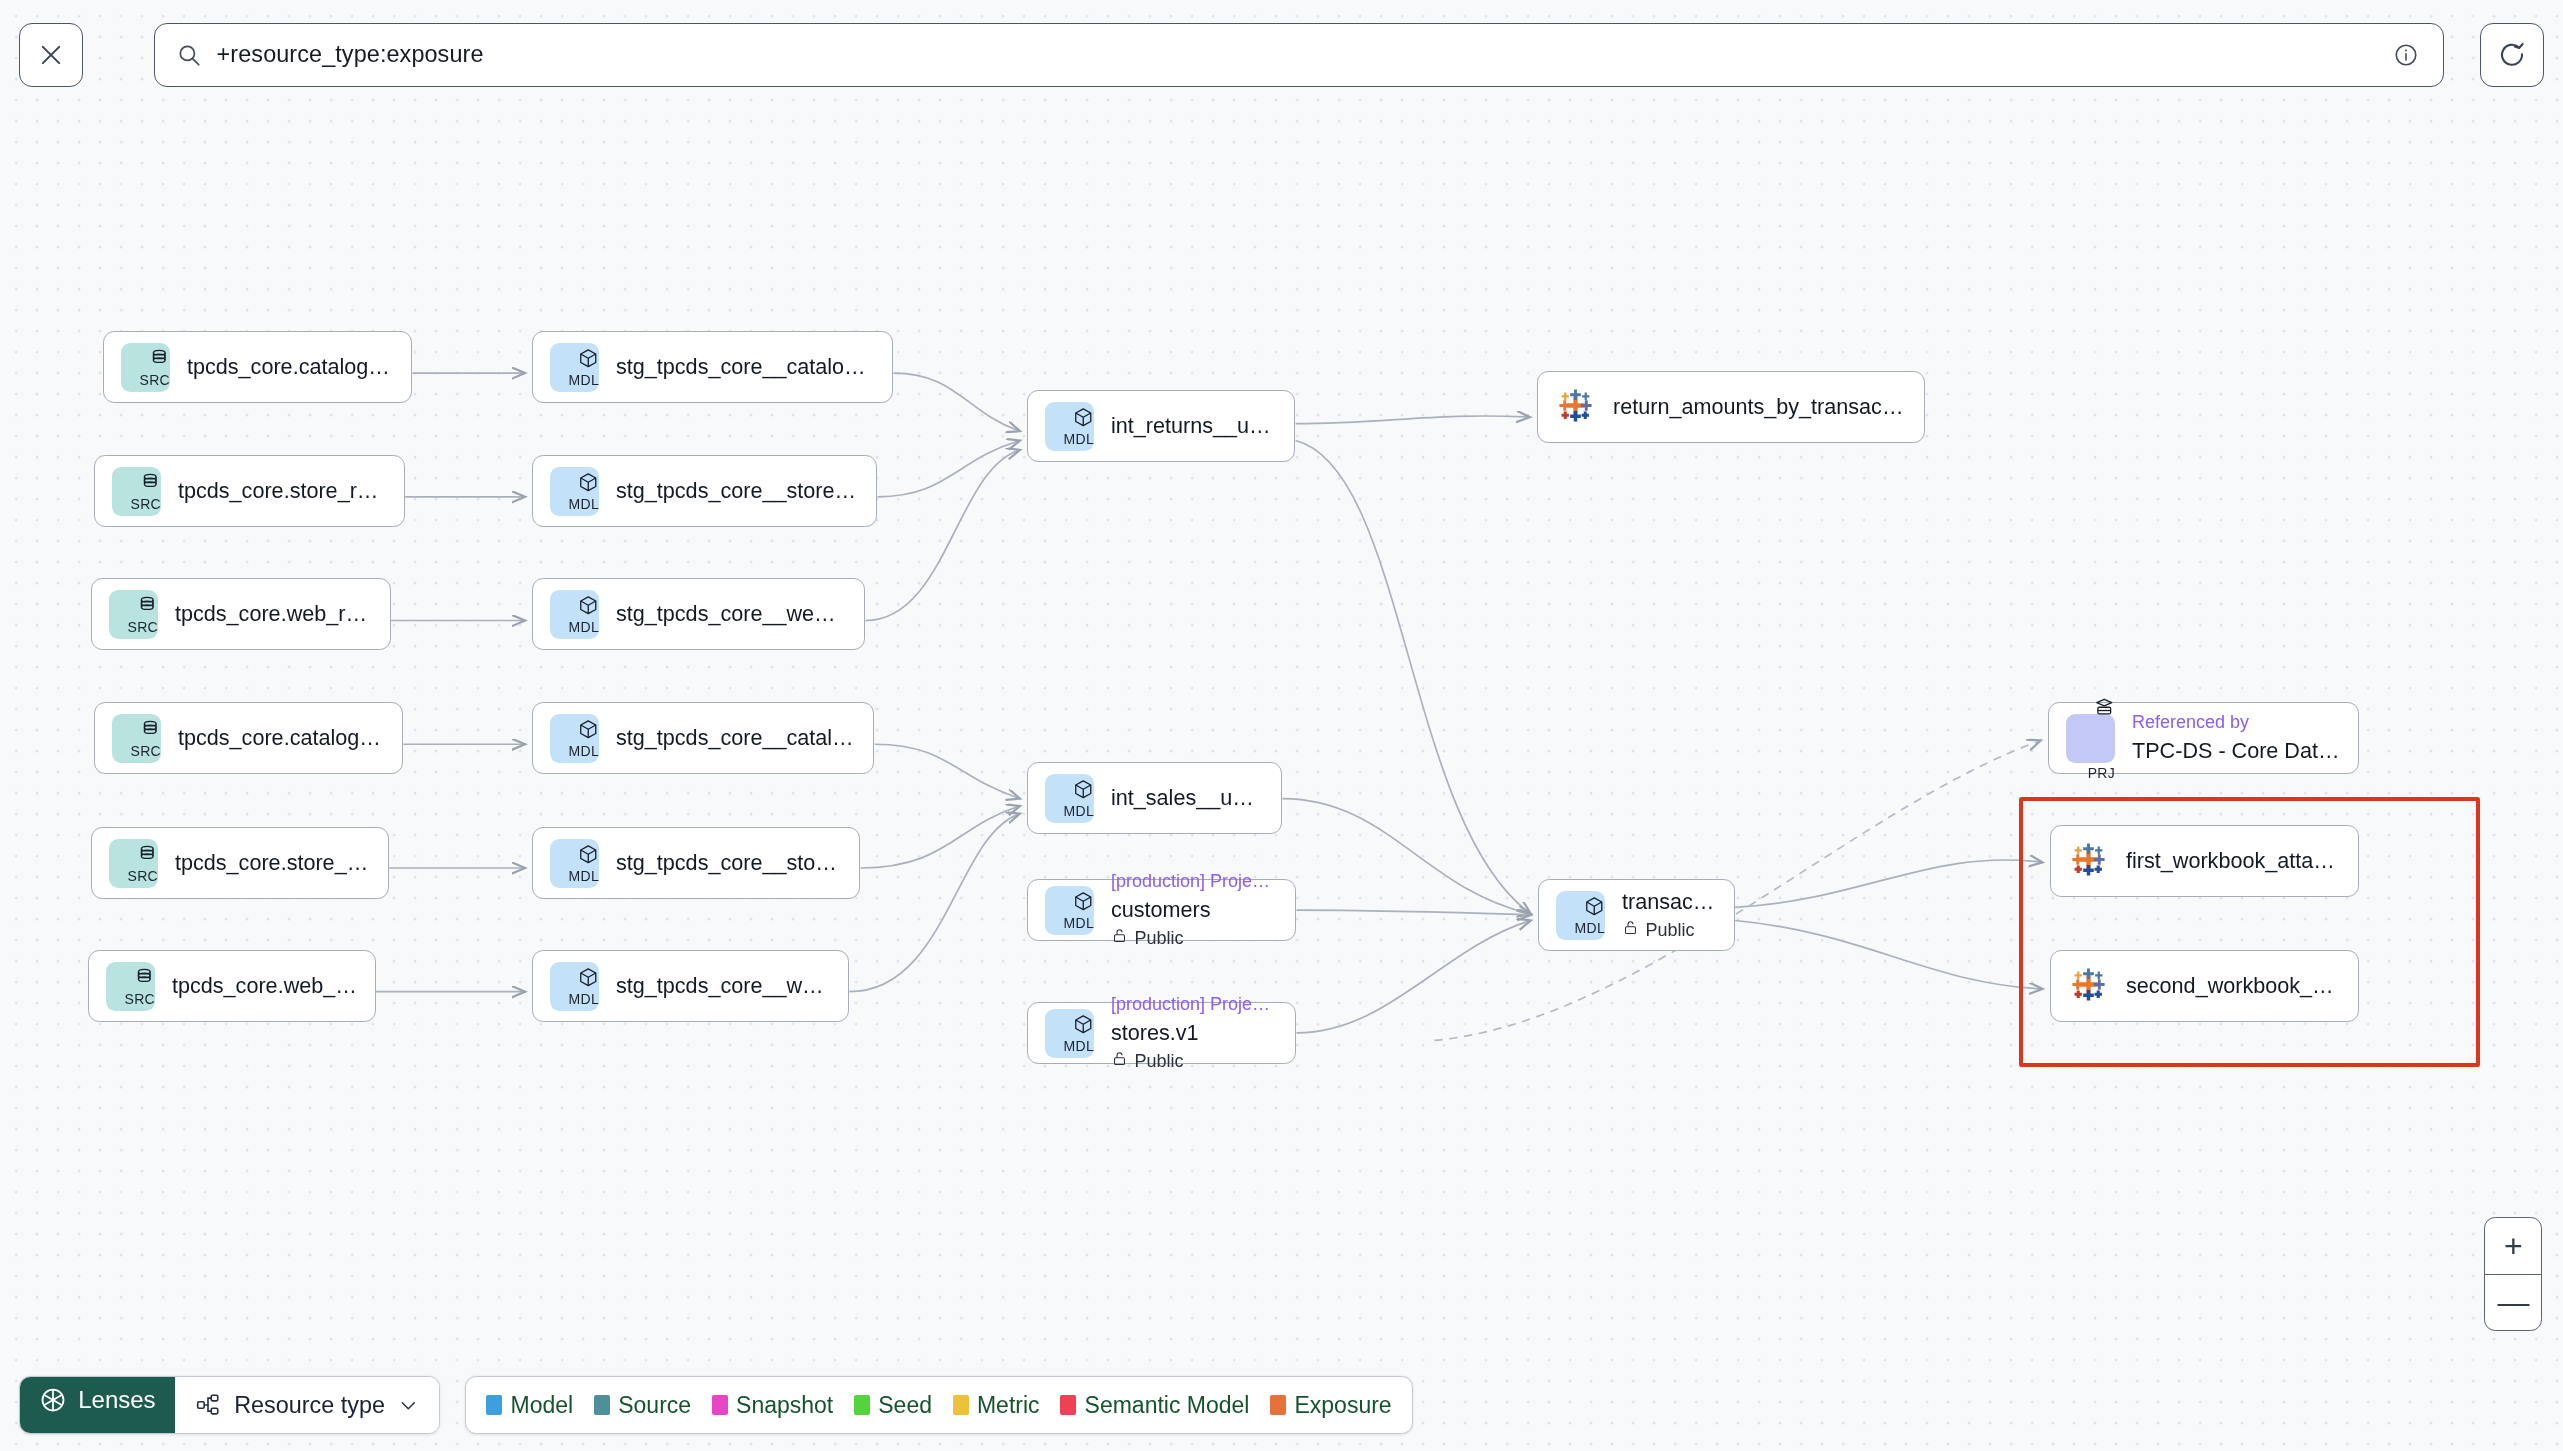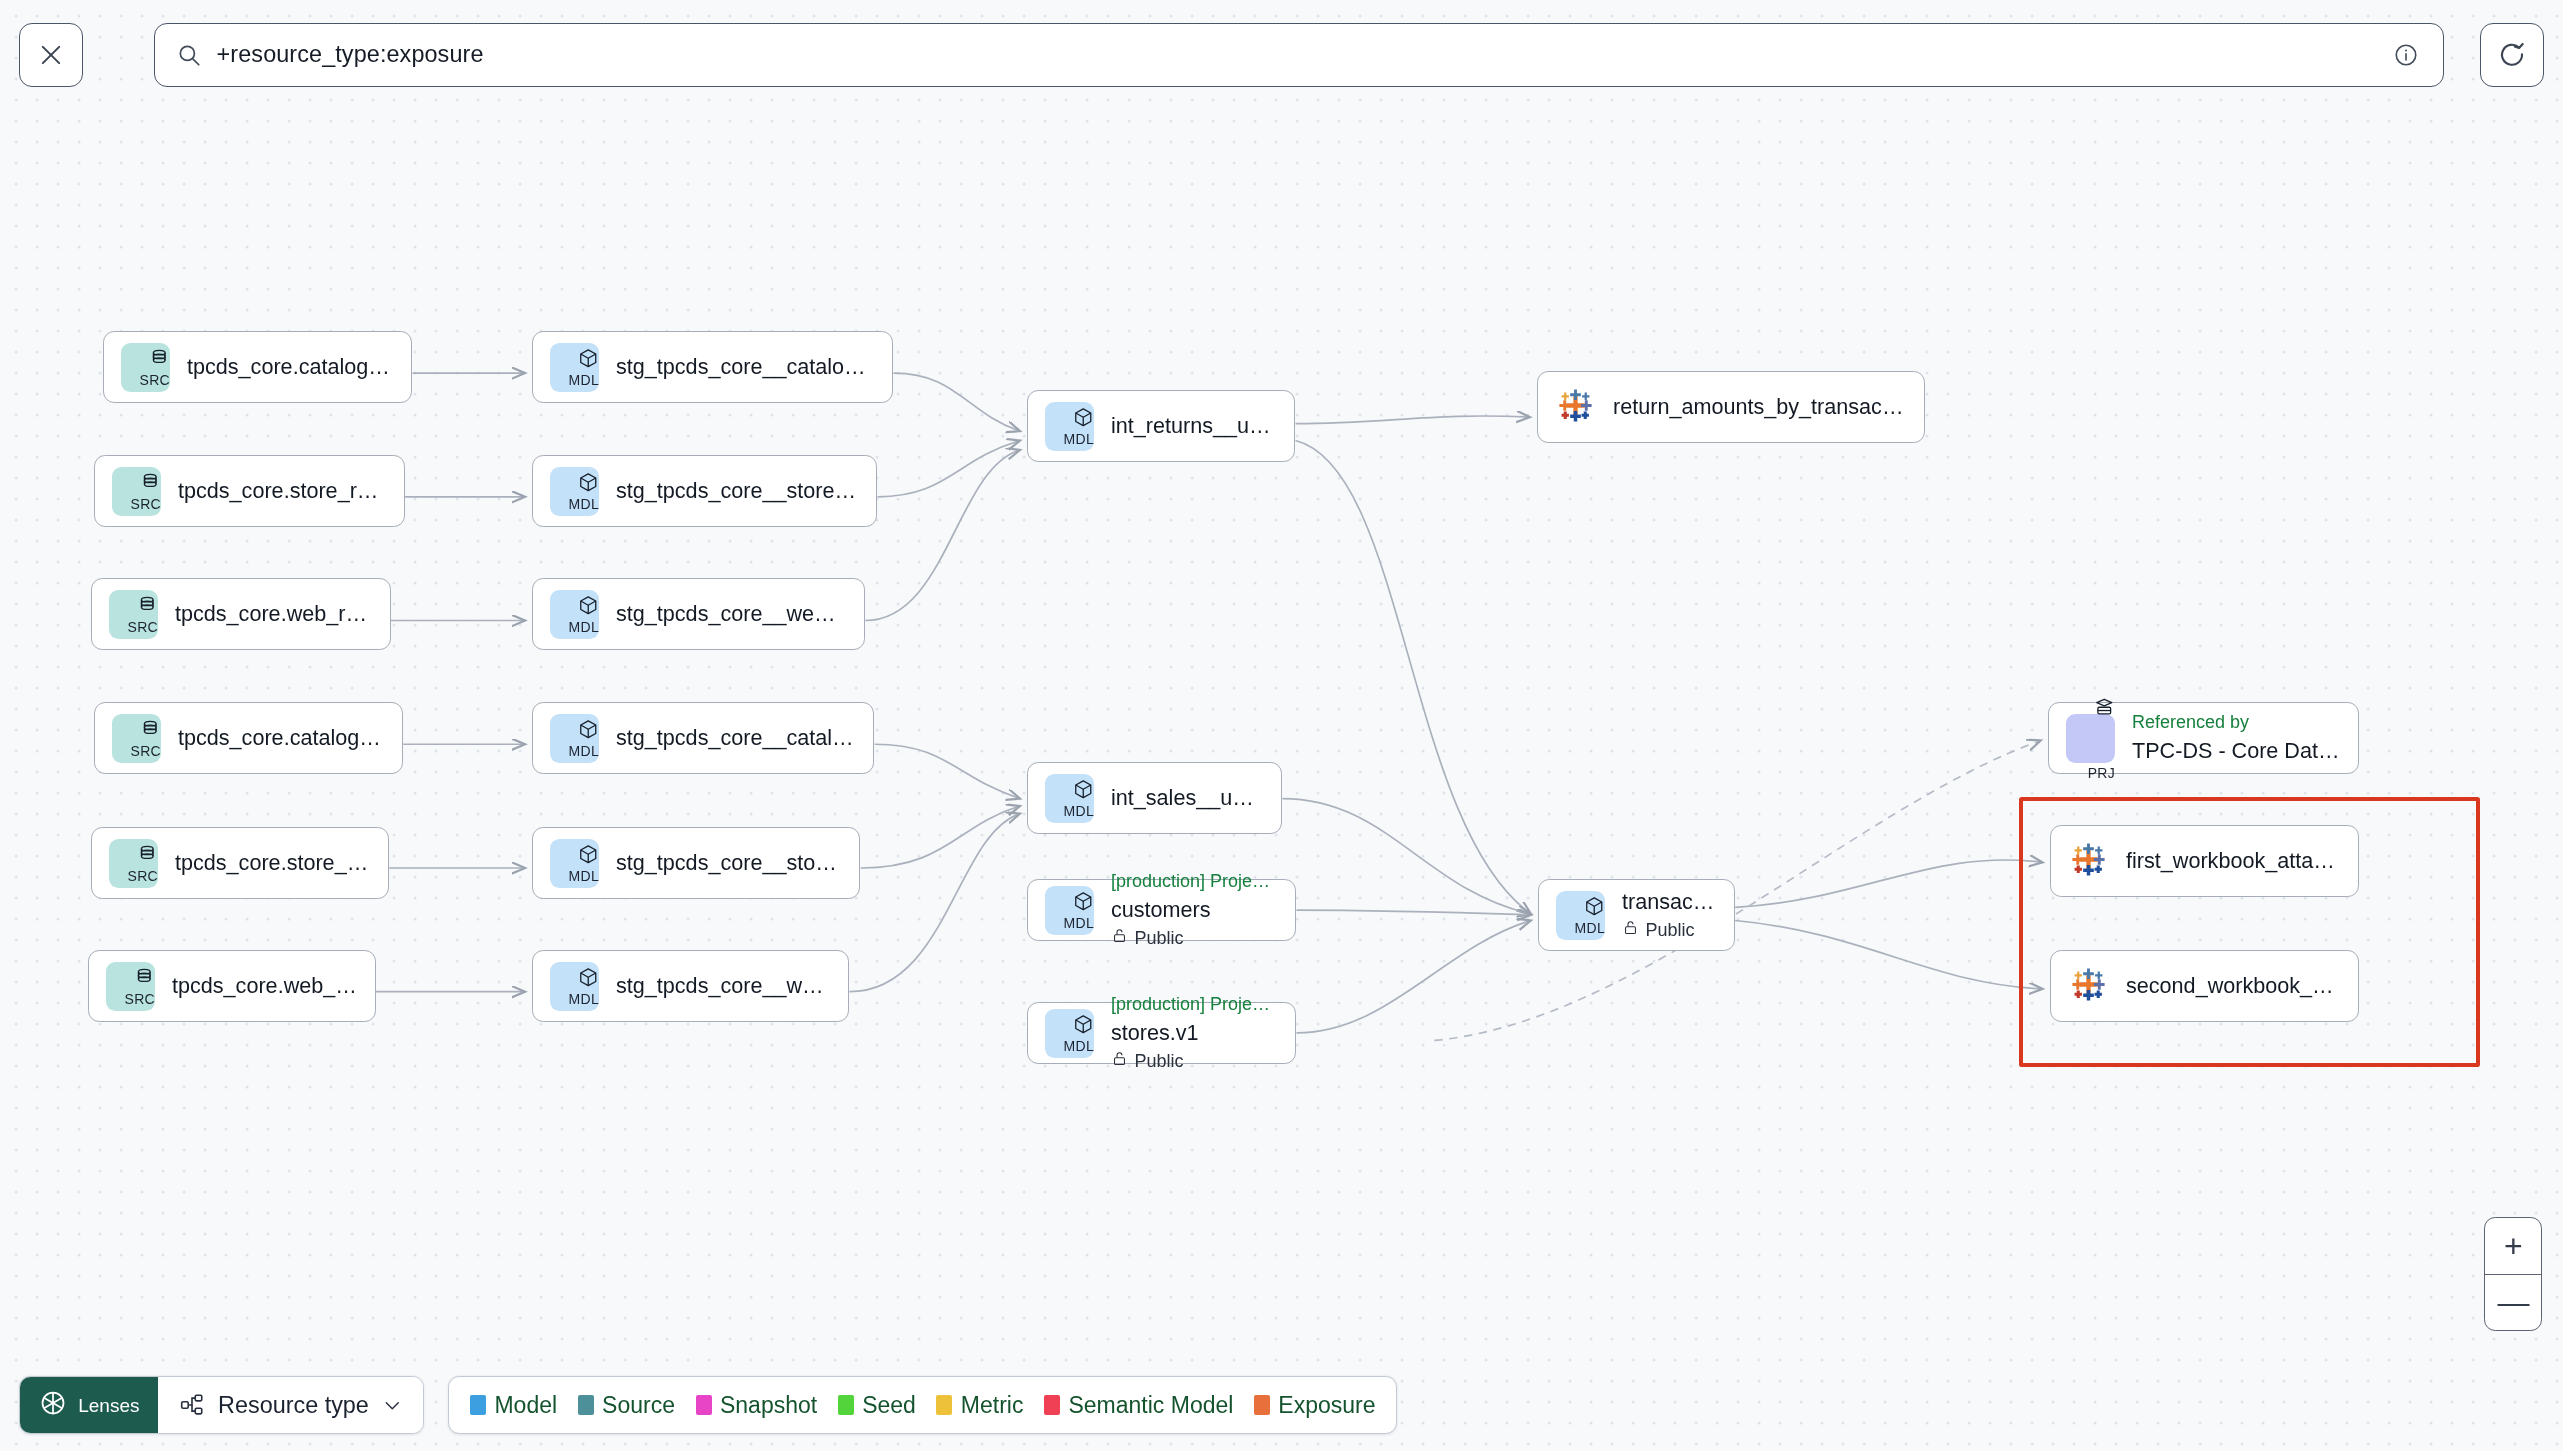--- a/index.html
+++ b/index.html
@@ -91,21 +91,21 @@
   .badge.prj { background: #c3c8f6; gap: 44px; }
   .badge .bl { font-size: 14px; color:#1d2430; line-height: 1; letter-spacing: 0.3px; }
   .node .label {
     font-size: 21.6px;
     color: #131a24;
     white-space: nowrap;
     overflow: hidden;
     text-overflow: ellipsis;
   }
   .node .stack { display:flex; flex-direction: column; gap: 4.7px; overflow:hidden; }
-  .node .pre { font-size: 18px; color:#15803d; white-space: nowrap; overflow:hidden; text-overflow: ellipsis; }
+  .node .pre { font-size: 18px; color:#8b5cf6; white-space: nowrap; overflow:hidden; text-overflow: ellipsis; }
   .node .vis { font-size: 18px; color:#2a313c; display:flex; align-items:center; gap:6.6px; }
 
   .tableau-ico { width: 41px; height: 41px; flex: 0 0 41px; }
 
   
   .selbox {
     position: absolute;
     border: 4.7px solid #d9381e;
     border-radius: 2.8px;
     z-index: 5;
@@ -123,23 +123,23 @@
     height: 58px;
     border-radius: 11.2px;
     overflow: hidden;
     border: 1.3px solid #c3c9d2;
     background:#fff;
     box-shadow: 0 0.9px 2.8px rgba(20,30,50,.10);
   }
   .lens-btn {
     background: #1d5b4f;
     color: #fff;
-    display: flex; align-items: flex-end; gap: 11.2px;
-    padding: 16px 19px;
-    font-size: 19px;
+    display: flex; align-items: flex-start; gap: 11.2px;
+    padding: 9px 19px;
+    font-size: 24px;
     cursor: pointer;
   }
   .restype-btn {
     background: #fff;
     color: #1b2230;
     display: flex; align-items: center; gap: 13px;
     padding: 0 20.6px;
     font-size: 23.4px;
     cursor: pointer;
   }

